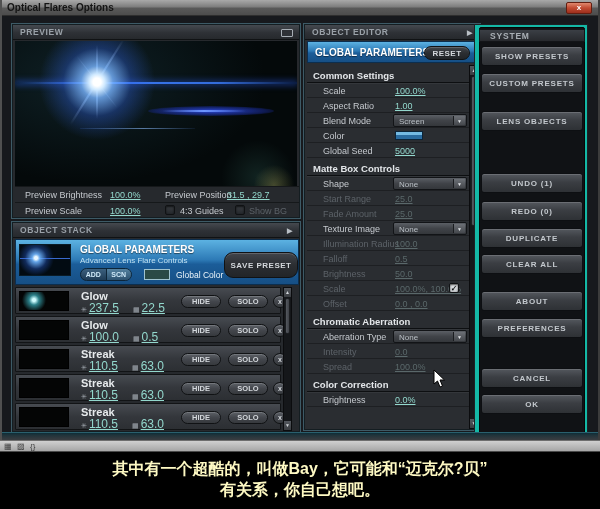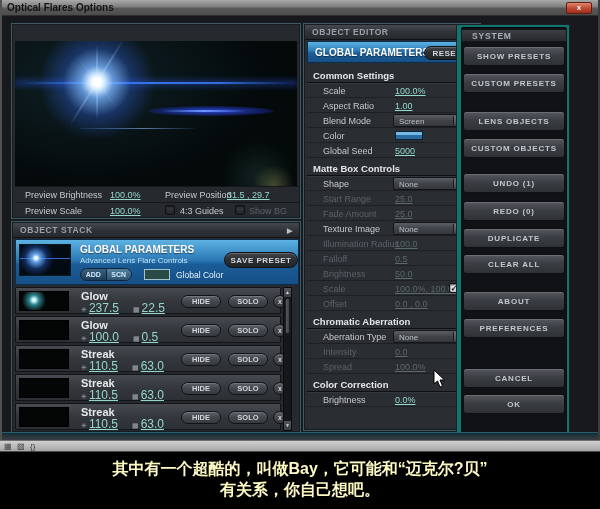--- a/index.html
+++ b/index.html
@@ -89,21 +89,21 @@
   .seg span { flex:1; text-align:center; font-size:7px; font-weight:bold; color:#cfe9f8; line-height:12px; }
   .seg span + span { border-left:1px solid #0d2538; background:linear-gradient(180deg,#54819f,#2d5270); border-radius:0 7px 7px 0; }
   .gswatch { position:absolute; left:128px; top:29px; width:26px; height:11px; background:#2a4a46;
              border:1px solid #9fc3cf; }
   .gclabel { position:absolute; left:160px; top:30px; font-size:8.5px; color:#eaf4fa; }
   .bigpill { position:absolute; border-radius:9px;
              background:linear-gradient(180deg,#41454b,#2b2e32 50%,#222528);
              border:1px solid #101214; box-shadow:inset 0 1px 0 rgba(255,255,255,.18);
              color:#d3d7db; font-size:8px; font-weight:bold; letter-spacing:.5px;
              display:flex; align-items:center; justify-content:center; }
-  .savepreset { left:208px; top:12px; width:74px; height:16px; }
+  .savepreset { left:208px; top:12px; width:74px; height:26px; }
 
   .srow { position:absolute; left:2px; width:266px; height:27px;
           background:linear-gradient(180deg,#474b51,#34373c 50%,#2c2f33);
           border:1px solid #121416; border-radius:1px; }
   .sthumb { position:absolute; left:3px; top:3px; width:50px; height:20px; background:#040505;
             border:1px solid #000; overflow:hidden; }
   .sthumb .dot { position:absolute; left:30%; top:45%; width:26px; height:26px; transform:translate(-50%,-50%);
             background:radial-gradient(circle, #cffcff 0 1.5px, rgba(70,210,225,.6) 5px, transparent 12px); }
   .sname { position:absolute; left:65px; top:2px; font-size:11px; font-weight:bold; color:#e7eaec; }
   .svals { position:absolute; left:65px; top:13px; font-size:8.5px; }
@@ -149,22 +149,22 @@
   .dropdown .da { position:absolute; right:1px; top:1px; bottom:1px; width:12px;
                   background:linear-gradient(180deg,#6c7076,#45484d); border-left:1px solid #1a1c1f;
                   font-size:5px; color:#dde0e3; text-align:center; line-height:10px; border-radius:0 1px 1px 0; }
   .cswatch { position:absolute; left:88px; top:3px; width:28px; height:9px;
              background:linear-gradient(180deg,#74bae2 0 45%, #2a6ca0 45%); border:1px solid #0b2438; }
   .erow .checkbox { left:142px; top:2px; }
   .ed-sb { left:164px; top:40px; width:10px; height:364px; }
   .ed-sb .thumb { top:10px; height:150px; }
 
   
-  .syspanel { position:absolute; left:454px; top:24px; width:114px; height:413px;
-              background:#0f766e; border:1px solid #1d2024; }
+  .syspanel { position:absolute; left:472px; top:24px; width:114px; height:413px;
+              background:#14b8a6; border:1px solid #1d2024; }
   .sysgroove { position:absolute; left:4px; top:2px; width:106px; height:408px; background:#101215;
                border-radius:2px; border:1px solid #060708; }
   .syshead { position:absolute; left:4px; top:4px; width:106px; height:13px;
              background:linear-gradient(180deg,#3b3f45,#27292d); border:1px solid #131518;
              color:#a9afb5; font-size:8.5px; font-weight:bold; letter-spacing:.8px;
              line-height:12px; padding-left:10px; }
   .sysbtn { position:absolute; left:6px; width:102px; height:20px; border-radius:3px;
             background:linear-gradient(180deg,#54585e,#3b3e43 45%,#2e3135);
             border:1px solid #0d0f12; box-shadow:inset 0 1px 0 rgba(255,255,255,.14);
             color:#c3c8cd; font-size:8px; font-weight:bold; letter-spacing:.8px;
@@ -189,20 +189,24 @@
 
   <div class="window">
     <div class="titlebar">
       <span class="title">Optical Flares Options</span>
       <span class="closebtn">
           <span>x</span>
         </span>
     </div>
 
     <div class="panel preview">
+      <div class="phead">
+        <span>PREVIEW</span>
+        <span class="monitor-icon"></span>
+      </div>
       <div class="pimg">
         <div class="ambient"></div>
         <div class="hline"></div>
         <div class="spike v"></div>
         <div class="spike d1"></div>
         <div class="spike d2"></div>
         <div class="star"></div>
         <div class="estreak"></div>
         <div class="estreak-core"></div>
         <div class="fline"></div>
@@ -449,23 +453,20 @@
       <div class="syshead">SYSTEM</div>
       <div class="sysbtn" style="top:21px">
           <span>SHOW PRESETS</span>
         </div>
       <div class="sysbtn" style="top:48px">
           <span>CUSTOM PRESETS</span>
         </div>
       <div class="sysbtn" style="top:86px">
           <span>LENS OBJECTS</span>
         </div>
-      <div class="sysbtn" style="top:113px">
-          <span>CUSTOM OBJECTS</span>
-        </div>
       <div class="sysbtn" style="top:148px">
           <span>UNDO (1)</span>
         </div>
       <div class="sysbtn" style="top:176px">
           <span>REDO (0)</span>
         </div>
       <div class="sysbtn" style="top:203px">
           <span>DUPLICATE</span>
         </div>
       <div class="sysbtn" style="top:229px">

